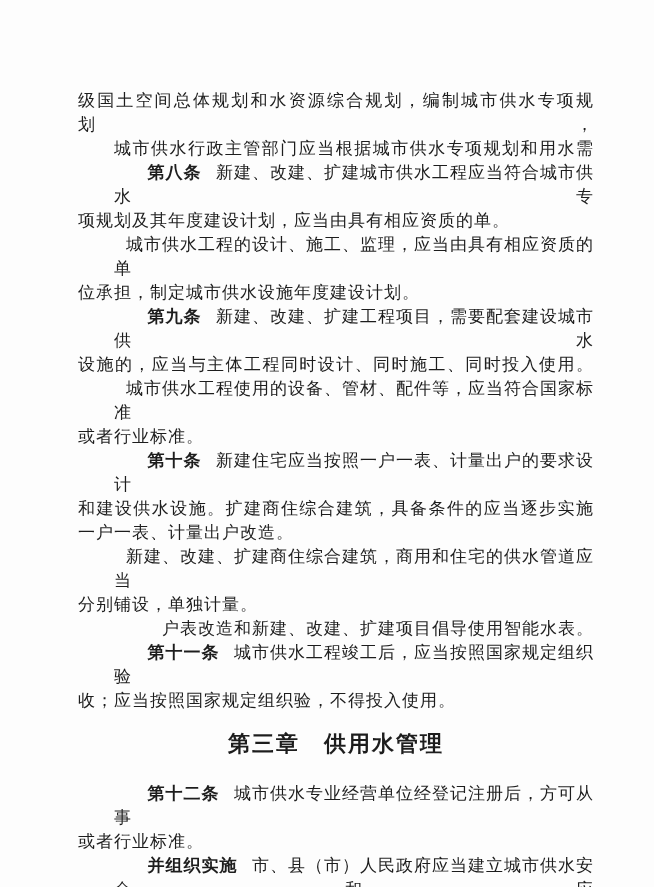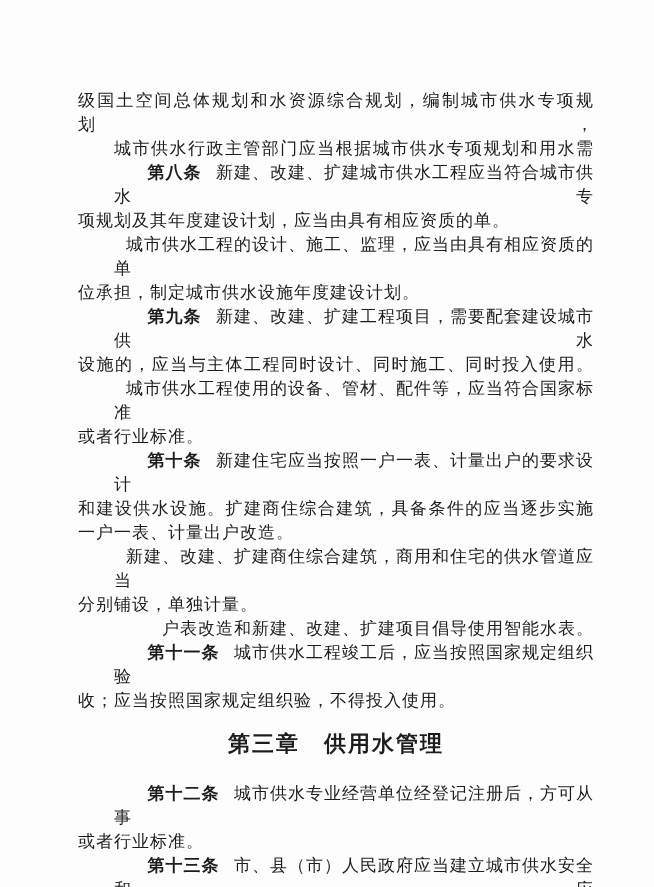--- a/index.html
+++ b/index.html
@@ -73,18 +73,18 @@
         <div class="line indent fill">新建、改建、扩建商住综合建筑，商用和住宅的供水管道应当</div>
         <div class="line">分别铺设，单独计量。</div>
         <div class="line indent">户表改造和新建、改建、扩建项目倡导使用智能水表。</div>
         <div class="line indent fill"><span class="article">第十一条</span><span>城市供水工程竣工后，应当按照国家规定组织验</span></div>
         <div class="line">收；应当按照国家规定组织验，不得投入使用。</div>
       </div>
     <h2 class="chapter">第三章　供用水管理</h2>
     <div class="lines" id="lines-after">
         <div class="line indent fill"><span class="article">第十二条</span><span>城市供水专业经营单位经登记注册后，方可从事</span></div>
         <div class="line">或者行业标准。</div>
-        <div class="line indent fill"><span class="article">第十三条</span><span>市、县（市）人民政府应当建立城市供水安全和应</span></div>
+        <div class="line indent fill"><span class="article">并组织实施</span><span>市、县（市）人民政府应当建立城市供水安全和应</span></div>
         <div class="line">急管理协调机制，保障城市供水安全。</div>
       </div>
 
   </div>
 </div>
 
 </body></html>

